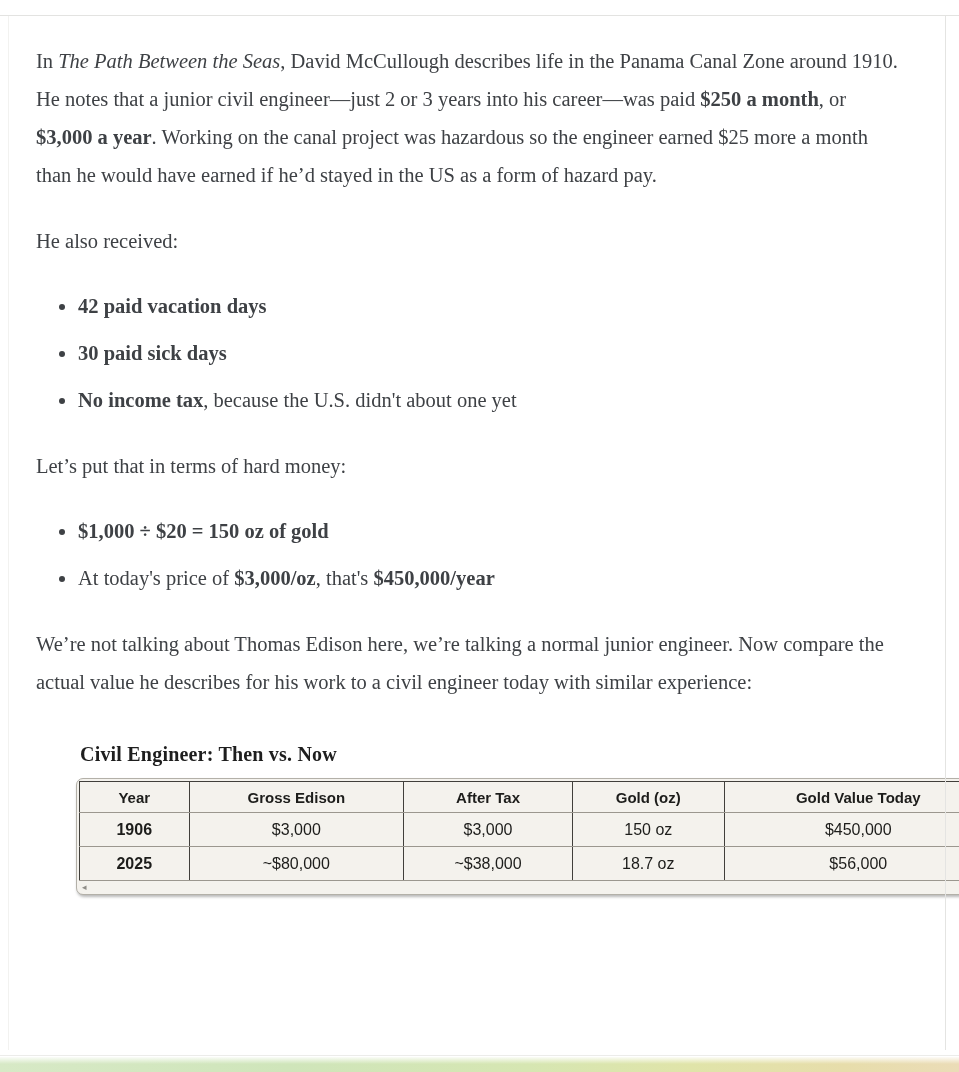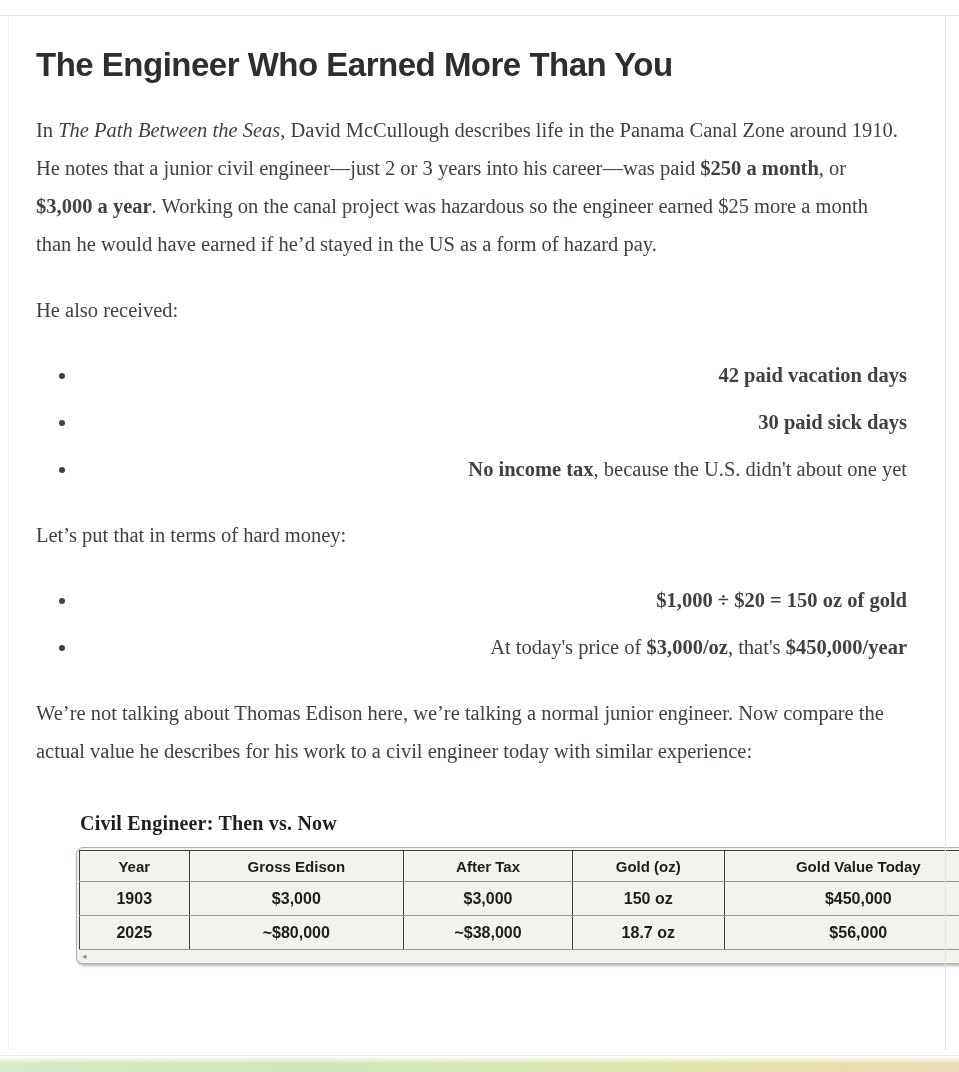--- a/index.html
+++ b/index.html
@@ -13,21 +13,21 @@
   .left-line  { position:absolute; top:16px; left:8px;  width:1px; bottom:22px; background:#f2f2f0; }
 
   .content { padding:30px 52px 0 36px; }
 
   h1 {
     font-family:"Liberation Sans", sans-serif;
     font-size:33px; font-weight:700; color:#2c2e30;
     letter-spacing:-0.5px; margin:16px 0 27px;
   }
   p  { font-size:20.5px; line-height:38px; margin:12px 0 28px; }
-  ul { margin:0 0 28px; padding-left:42px;text-align:right; }
+  ul { margin:0 0 28px; padding-left:42px; }
   li { font-size:20.5px; line-height:37px; margin-bottom:10px; }
   .b { font-weight:bold; }
   .i { font-style:italic; }
 
   .table-section { margin-top:42px; margin-left:24px;padding-left:16px; }
   .table-title {
     font-size:20px; font-weight:bold; color:#1e1e1e;
     margin:0 0 12px 4px; letter-spacing:0.2px;
   }
   .table-wrap {
@@ -38,21 +38,20 @@
     padding:2px 2px 0 2px;
   }
   table {
     width:100%; border-collapse:collapse;
     font-family:"Liberation Sans", sans-serif; color:#1d1d1b;
     border:1.5px solid #413f3b;
   }
   th, td {
     text-align:center; border-left:1.5px solid #413f3b;
     border-bottom:1px solid #9b978f;
-    font-weight:bold;
   }
   th:first-child, td:first-child { border-left:none; }
   th { font-size:15px; font-weight:bold; padding:7px 4px 6px; }
   td { font-size:16px; padding:8px 4px 7px; }
   td:first-child { font-weight:bold; }
   .scrollbar {
     height:13px; display:flex; justify-content:space-between; align-items:center;
     padding:0 3px; color:#8f8d88; font-size:9px; line-height:13px;
     font-family:"DejaVu Sans", sans-serif; user-select:none;
   }
@@ -71,21 +70,20 @@
   }
 </style>
 </head>
 <body>
 
 <div class="top-line"></div>
 <div class="left-line"></div>
 <div class="right-line"></div>
 
 <div class="content">
-  <h1>The Engineer Who Earned More Than You</h1>
 
   <p><span>In </span><span class="i">The Path Between the Seas</span><span>, David McCullough describes life in the Panama Canal Zone around 1910. He notes that a junior civil engineer—just 2 or 3 years into his career—was paid </span><span class="b">$250 a month</span><span>, or </span><span class="b">$3,000 a year</span><span>. Working on the canal project was hazardous so the engineer earned $25 more a month than he would have earned if he’d stayed in the US as a form of hazard pay.</span></p>
 
   <p>He also received:</p>
 
   <ul>
       <li><span class="b">42 paid vacation days</span></li>
       <li><span class="b">30 paid sick days</span></li>
       <li><span class="b">No income tax</span><span>, because the U.S. didn't about one yet</span></li>
     </ul>
@@ -115,21 +113,21 @@
           <tr>
             <th>Year</th>
             <th>Gross Edison</th>
             <th>After Tax</th>
             <th>Gold (oz)</th>
             <th>Gold Value Today</th>
           </tr>
         </thead>
         <tbody>
             <tr>
-              <td>1903</td>
+              <td>1906</td>
               <td>$3,000</td>
               <td>$3,000</td>
               <td>150 oz</td>
               <td>$450,000</td>
             </tr>
             <tr>
               <td>2025</td>
               <td>~$80,000</td>
               <td>~$38,000</td>
               <td>18.7 oz</td>

